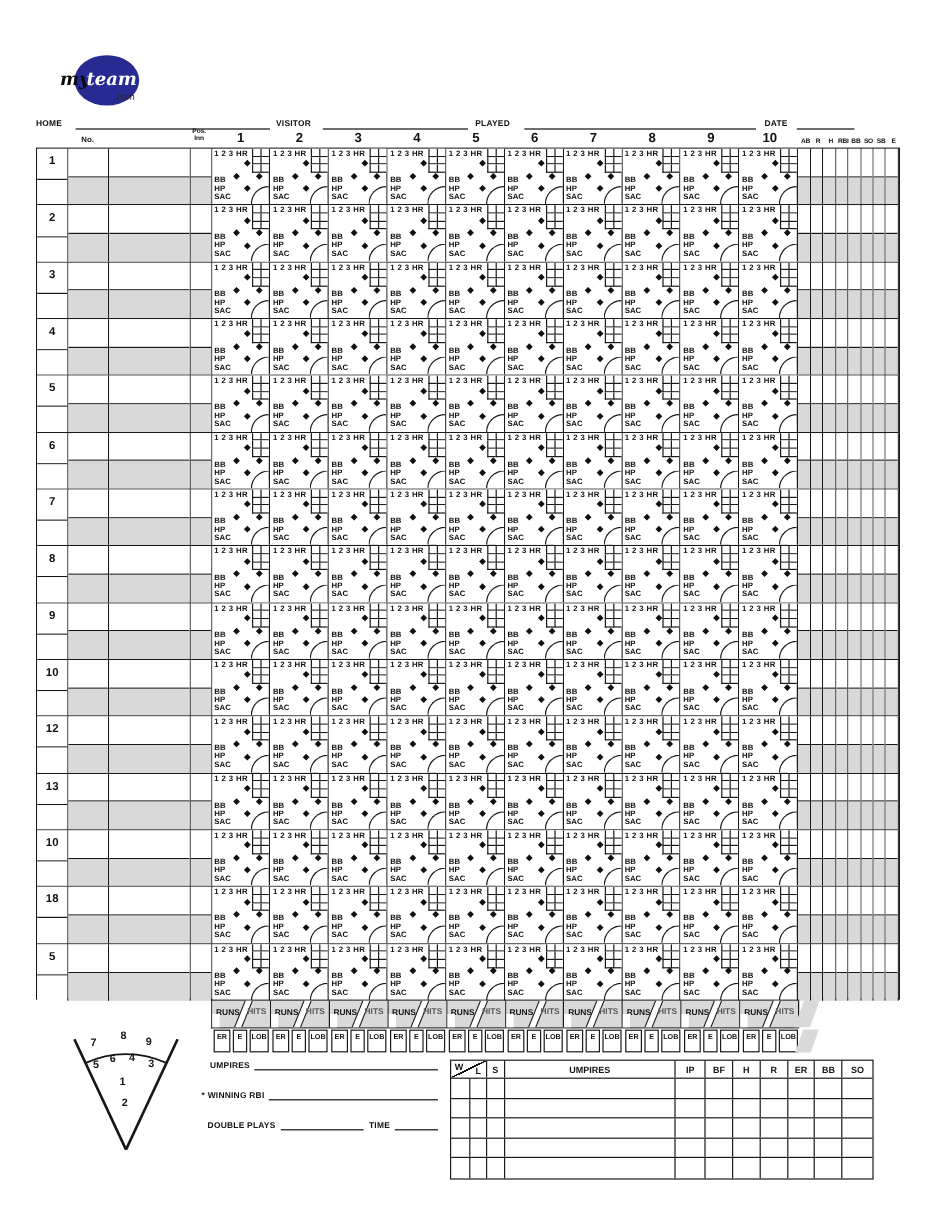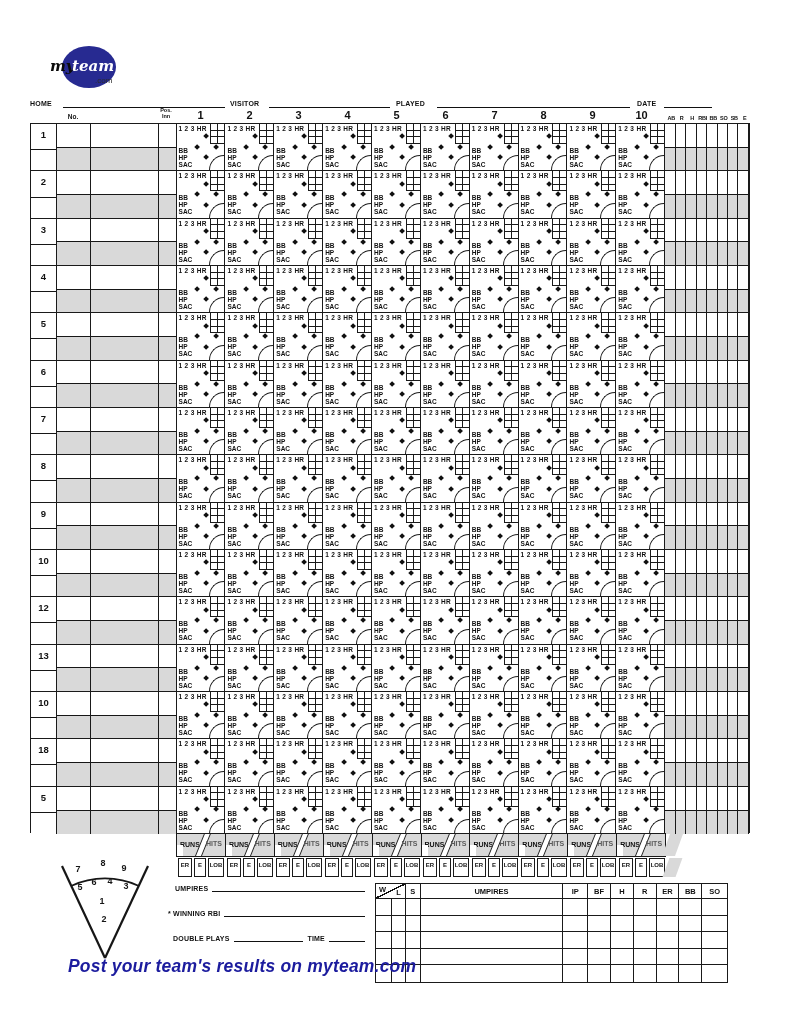--- a/index.html
+++ b/index.html
@@ -4273,15 +4273,14 @@
           <div class="pt-cell pt-ip"></div>
           <div class="pt-cell pt-st"></div>
           <div class="pt-cell pt-st"></div>
           <div class="pt-cell pt-st"></div>
           <div class="pt-cell pt-st"></div>
           <div class="pt-cell pt-st"></div>
           <div class="pt-cell pt-so"></div>
         </div></div>
   </div>
 
-  <div class="tagline">Post your team's results on myteam.com</div>
 
 </div>
 
 </body></html>

